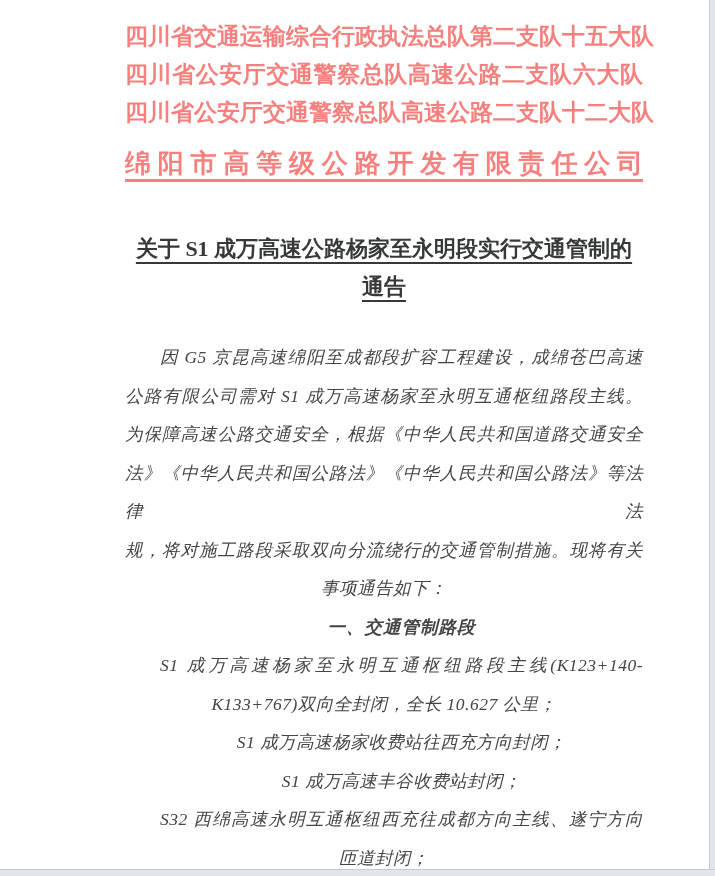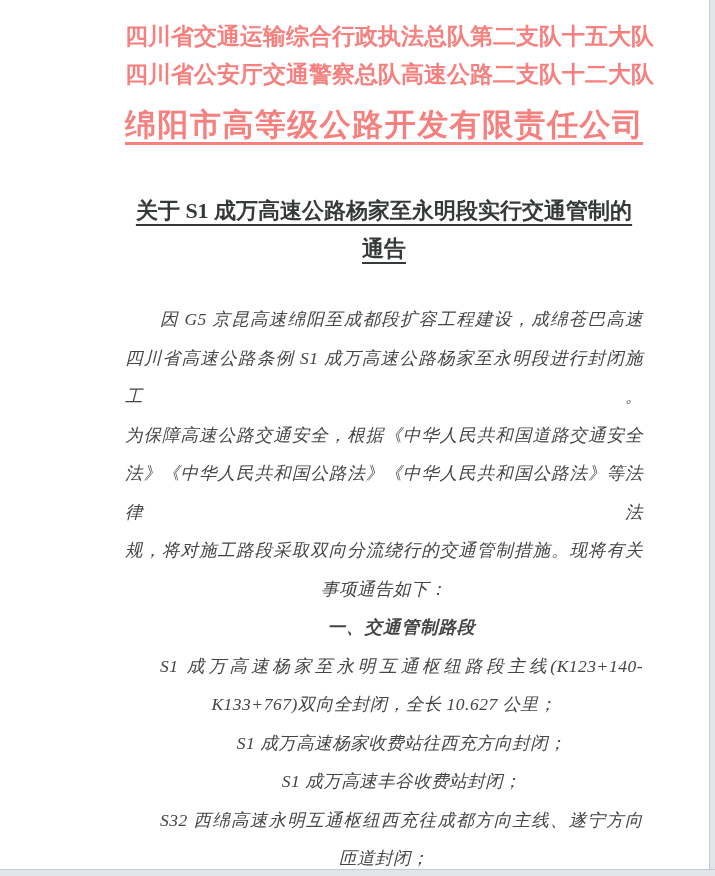--- a/index.html
+++ b/index.html
@@ -41,21 +41,21 @@
   }
   .issuer-line {
     font-size: 23px;
     line-height: 38px;
     text-align: justify;
     text-align-last: justify;
     white-space: nowrap;
   }
   .company-line {
     margin-top: 9px;
-    font-size: 31px;
+    font-size: 26px;
     line-height: 46px;
     text-align: justify;
     text-align-last: justify;
     white-space: nowrap;
     text-decoration: underline;
     text-decoration-thickness: 2.5px;
     text-underline-offset: 7px;
   }
   .notice-title {
     margin-top: 44px;
@@ -92,32 +92,33 @@
 </style>
 </head>
 <body>
 
 <div class="page">
 
   <div class="content">
 
     <div class="letterhead">
       <div class="issuer-line">四川省交通运输综合行政执法总队第二支队十五大队</div>
+      <div class="issuer-line">四川省公安厅交通警察总队高速公路二支队六大队</div>
       <div class="issuer-line">四川省公安厅交通警察总队高速公路二支队十二大队</div>
       <div class="company-line">绵阳市高等级公路开发有限责任公司</div>
     </div>
 
     <div class="notice-title">
       <div><span class="t-line">关于 S1 成万高速公路杨家至永明段实行交通管制的</span></div>
       <div><span class="t-line">通告</span></div>
     </div>
 
     <div class="body-text">
       <div class="body-line indent fill">因 G5 京昆高速绵阳至成都段扩容工程建设，成绵苍巴高速</div>
-      <div class="body-line fill">四川省高速公路条例 S1 成万高速公路杨家至永明段进行封闭施工。</div>
+      <div class="body-line fill">公路有限公司需对 S1 成万高速杨家至永明互通枢纽路段主线。</div>
       <div class="body-line fill">为保障高速公路交通安全，根据《中华人民共和国道路交通安全</div>
       <div class="body-line fill">法》《中华人民共和国公路法》《中华人民共和国公路法》等法律法</div>
       <div class="body-line fill">规，将对施工路段采取双向分流绕行的交通管制措施。现将有关</div>
       <div class="body-line">事项通告如下：</div>
       <div class="body-line indent bold">一、交通管制路段</div>
       <div class="body-line indent fill">S1 成万高速杨家至永明互通枢纽路段主线(K123+140-</div>
       <div class="body-line">K133+767)双向全封闭，全长 10.627 公里；</div>
       <div class="body-line indent">S1 成万高速杨家收费站往西充方向封闭；</div>
       <div class="body-line indent">S1 成万高速丰谷收费站封闭；</div>
       <div class="body-line indent fill">S32 西绵高速永明互通枢纽西充往成都方向主线、遂宁方向</div>

